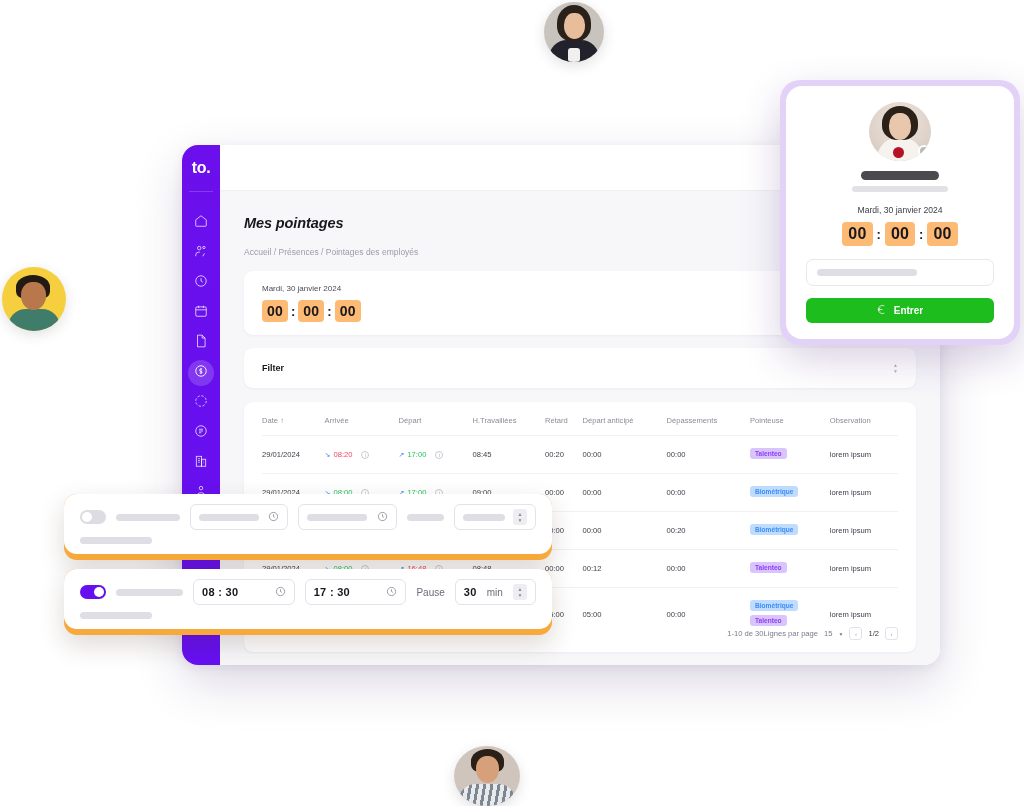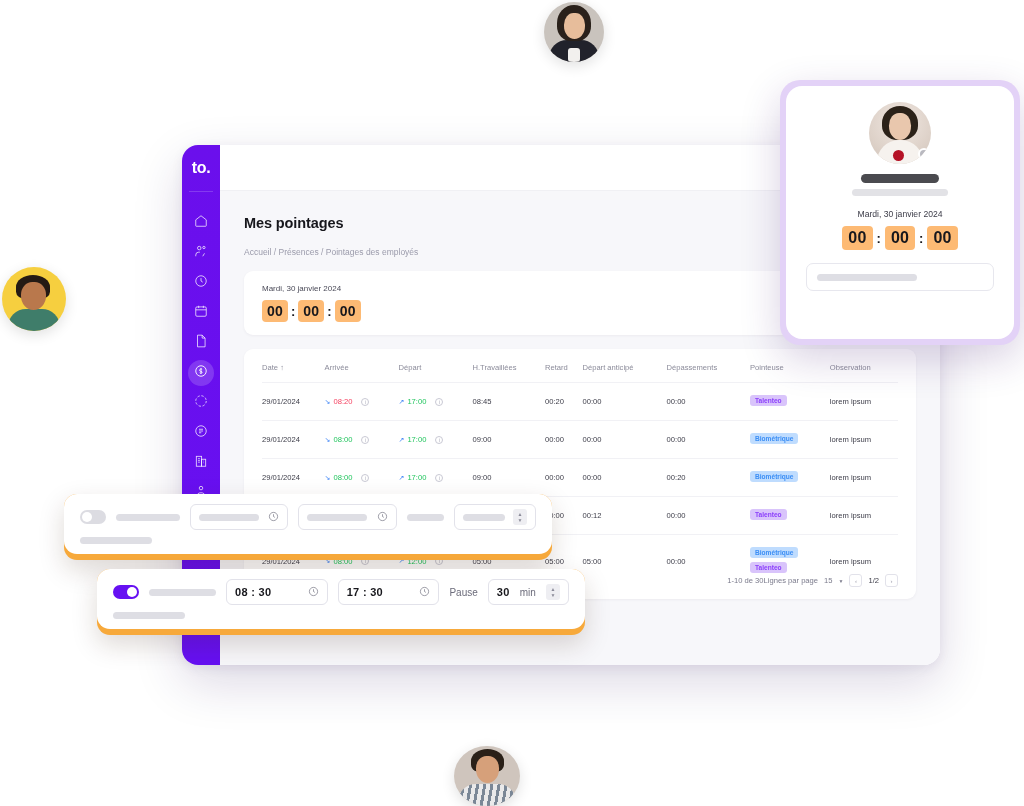--- a/index.html
+++ b/index.html
@@ -45,21 +45,21 @@
   .nav-item svg { width: 14px; height: 14px; stroke: rgba(255,255,255,.82); fill: none; stroke-width: 1.5; }
   .nav-item.active svg { stroke: #ffffff; }
 
   .content {
     flex: 1; background: #f7f7fa;
     display: flex; flex-direction: column;
   }
   .topbar { height: 46px; background: #ffffff; flex: 0 0 46px; border-bottom: 1px solid #f0f0f4;}
   .content-body { flex: 1; padding: 24px 24px 0 24px; overflow: hidden; position: relative;}
 
-  .page-title { font-size: 14.5px; font-weight: 700; color: #17171c; letter-spacing:-.1px;}
+  .page-title { font-size: 14.5px; font-weight: 700; color: #17171c; letter-spacing:-.1px;font-style:italic;}
   .breadcrumb { font-size: 8.5px; color: #9b9bab; margin-top: 16px; }
 
   .card {
     background: #fff; border-radius: 9px;
     box-shadow: 0 1px 3px rgba(30,20,60,.05);
   }
 
   
   .timer-card { margin-top: 14px; padding: 13px 18px; display: flex; align-items: center; gap: 22px; }
   .timer-left { flex: 0 0 auto; }
@@ -330,20 +330,27 @@
             <div class="timer-digits">
               <span class="digit-cell">00</span>
               <span class="digit-colon">:</span>
               <span class="digit-cell">00</span>
               <span class="digit-colon">:</span>
               <span class="digit-cell">00</span>
             </div>
           </div>
         </div>
 
+        <div class="card filter-card">
+          <span class="filter-label">Filter</span>
+          <span class="stepper-mini">
+            <span>▲</span>
+              <span>▼</span>
+          </span>
+        </div>
 
         <div class="card table-card">
           <table>
             <thead>
               <tr>
                 <th>Date ↑</th>
                 <th>Arrivée</th>
                 <th>Départ</th>
                 <th>H.Travaillées</th>
                 <th>Retard</th>
@@ -525,20 +532,29 @@
       <div class="clock-digits">
         <span class="digit-cell">00</span>
         <span class="digit-colon">:</span>
         <span class="digit-cell">00</span>
         <span class="digit-colon">:</span>
         <span class="digit-cell">00</span>
       </div>
       <div class="clock-input">
         <span class="skel"></span>
       </div>
+      <div class="btn-enter">
+        <span>
+          <svg viewBox="0 0 24 24">
+              <path d="M16 4a9 9 0 1 0 0 16"></path>
+              <path d="M3 12h9M7 8l-4 4 4 4"></path>
+            </svg>
+        </span>
+        <span>Entrer</span>
+      </div>
     </div>
   </div>
 
   <div class="widget" style="top:494px;">
     <div class="widget-inner">
       <div class="widget-row">
         <span class="toggle off">
             <i></i>
           </span>
         <span class="bar" style="width:72px;"></span>
@@ -564,21 +580,21 @@
               <span>▼</span>
             </span>
         </span>
       </div>
       <div class="widget-sub">
         <span class="bar" style="width:72px;display:block;"></span>
       </div>
     </div>
   </div>
 
-  <div class="widget" style="top:569px;margin-left:33px;">
+  <div class="widget" style="top:569px;">
     <div class="widget-inner">
       <div class="widget-row">
         <span class="toggle on">
             <i></i>
           </span>
         <span class="bar" style="width:72px;"></span>
         <span class="field" style="width:108px;">
           <span class="val">08 : 30</span>
           <span><svg viewBox="0 0 24 24">
                 <circle cx="12" cy="12" r="9"></circle>

